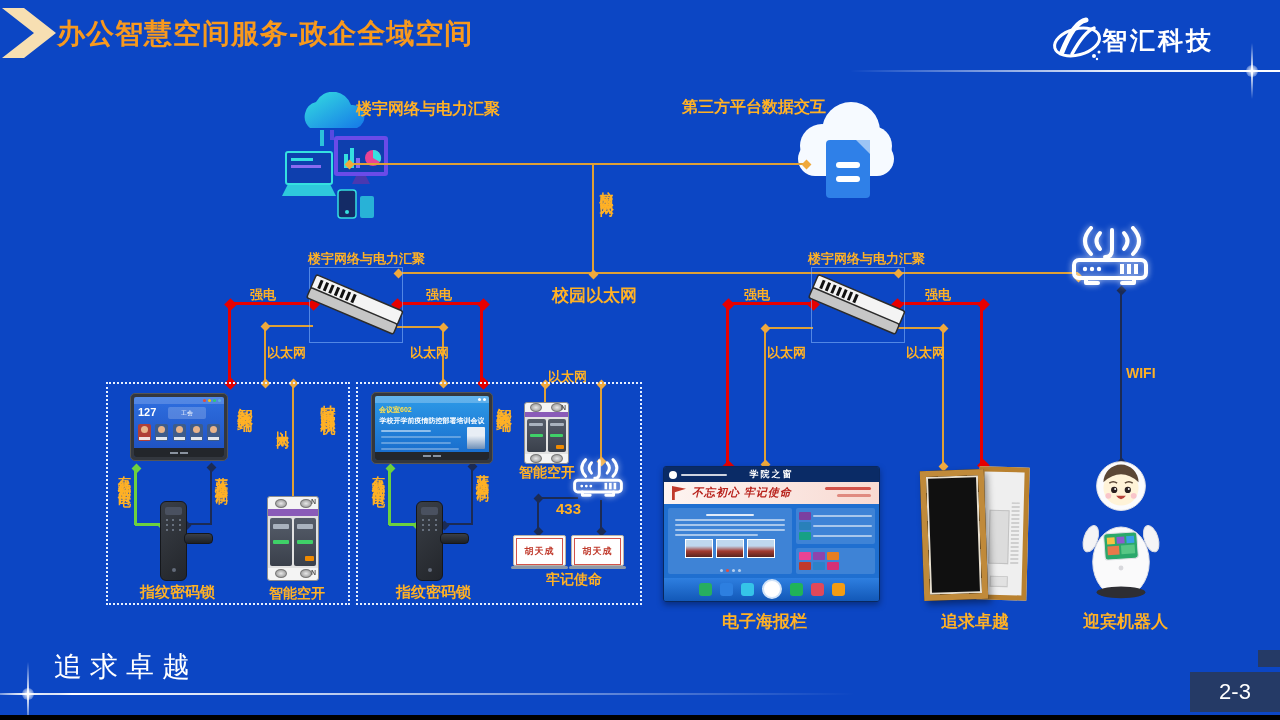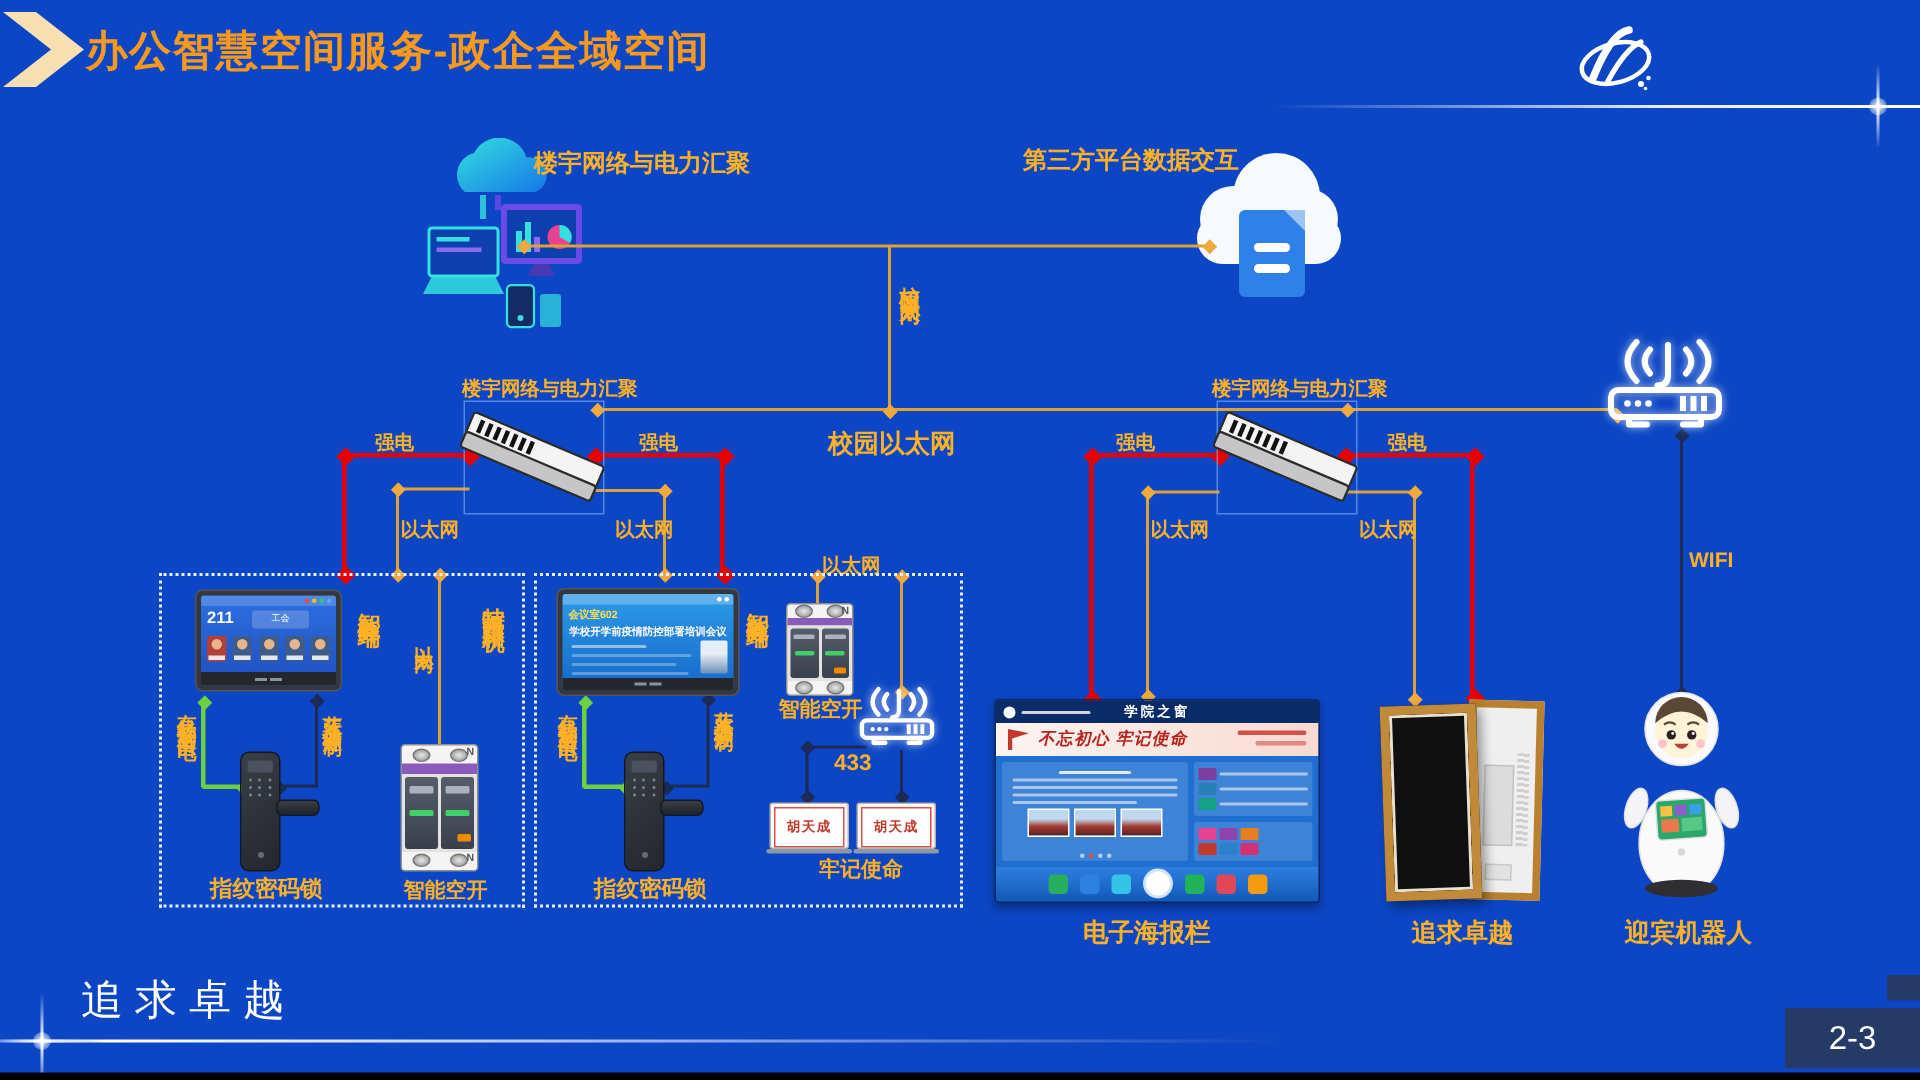--- a/index.html
+++ b/index.html
@@ -151,20 +151,21 @@
   <div class="title">办公智慧空间服务-政企全域空间</div>
 
   <svg class="abs" style="left:1050px;top:12px" width="54" height="52" viewBox="0 0 54 52">
     <ellipse cx="27" cy="30" rx="23" ry="13" fill="none" stroke="#fff" stroke-width="3" transform="rotate(-15 27 30)"></ellipse>
     <path d="M12,40 Q24,10 36,8" stroke="#fff" stroke-width="5" fill="none" stroke-linecap="round"></path>
     <path d="M22,42 Q34,20 44,16" stroke="#fff" stroke-width="3.5" fill="none" stroke-linecap="round"></path>
     <circle cx="44" cy="44" r="2" fill="#fff"></circle>
       <circle cx="49" cy="40" r="1.5" fill="#fff"></circle>
       <circle cx="47" cy="47" r="1.2" fill="#fff"></circle>
   </svg>
+  <div class="logo-text">智汇科技</div>
   <div class="topline"></div>
   <span class="spark" style="left:1224px;top:43px;width:56px;height:56px">
       <i></i>
       <b></b>
     </span>
 
   <svg class="abs" style="left:280px;top:92px" width="120" height="132" viewBox="0 0 120 132">
     <defs>
       <linearGradient id="cg" x1="0" y1="0" x2="1" y2="1">
         <stop offset="0" stop-color="#35E0E0"></stop>
@@ -342,21 +343,21 @@
   <div class="dashbox" style="left:106px;top:382px;width:240px;height:219px"></div>
 
   <div class="frame" style="left:130px;top:393px;width:98px;height:68px">
     <div class="screen">
       <div class="tp">
         <i style="background:#E74C3C"></i>
           <i style="background:#F1C40F"></i>
           <i style="background:#2ECC71"></i>
           <i style="background:#5DADE2"></i>
       </div>
-      <div class="room-num">211</div>
+      <div class="room-num">127</div>
       <div class="chip">工会</div>
       <div class="avrow">
         <i class="av red"></i>
         <i class="av"></i>
         <i class="av"></i>
         <i class="av"></i>
         <i class="av"></i>
       </div>
       <div class="chin">
           <i></i>

